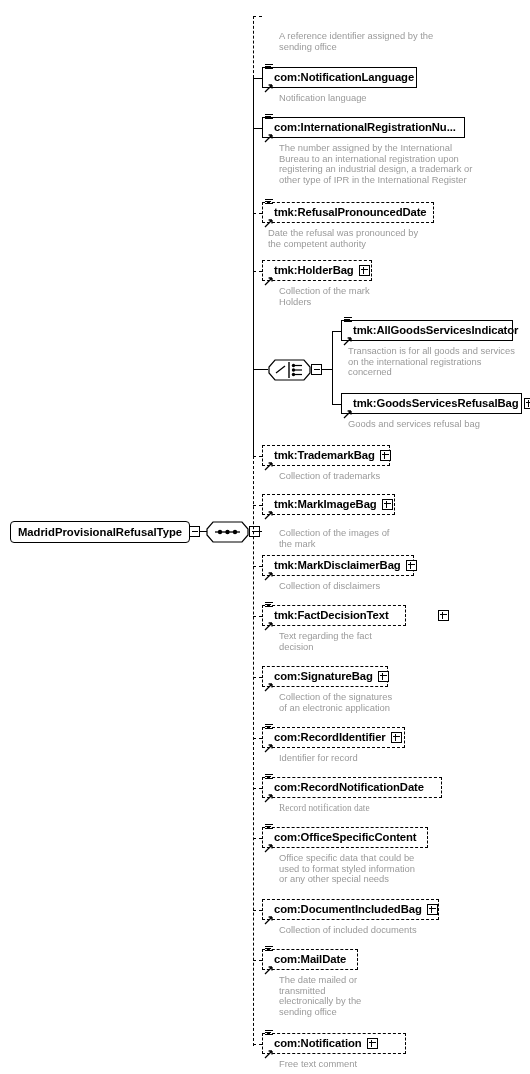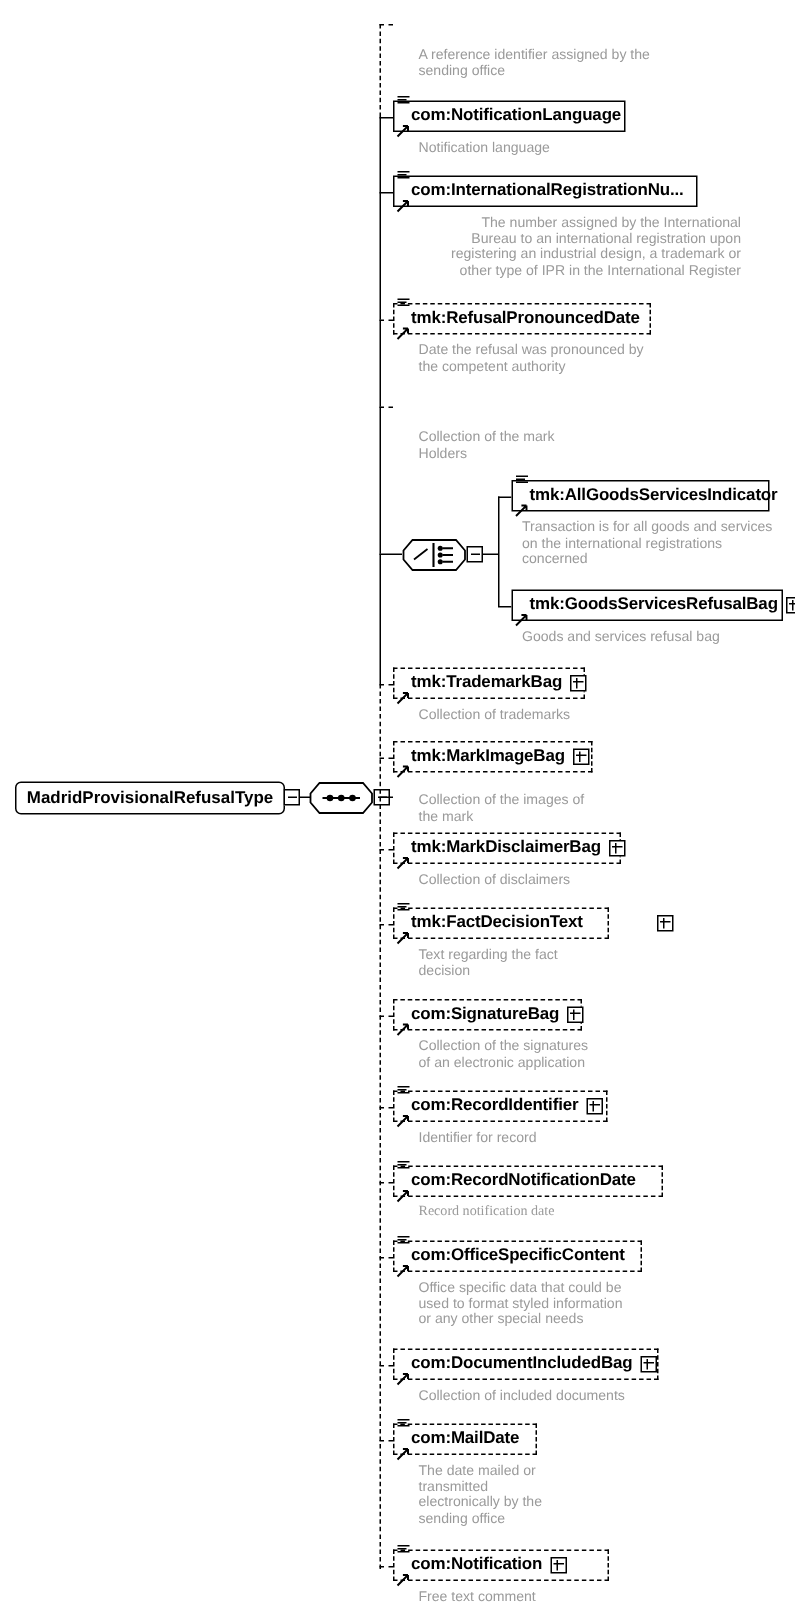--- a/index.html
+++ b/index.html
@@ -126,45 +126,54 @@
         <i></i>
         <i></i>
       </span>
     <span class="g-arr">
       <svg width="9" height="9" viewBox="0 0 9 9">
           <path d="M1 8 L8 1 M8 1 L4.6 1 M8 1 L8 4.4" stroke="#000" stroke-width="1.3" fill="none"></path>
         </svg>
     </span>
     <span class="lbl">com:InternationalRegistrationNu...</span>
   </div>
-  <div class="desc" style="left:279px;top:143px;width:215px;text-align:right;">The number assigned by the International
+  <div class="desc" style="left:279px;top:143px;width:215px;">The number assigned by the International
 Bureau to an international registration upon
 registering an industrial design, a trademark or
 other type of IPR in the International Register</div>
 
   <div class="hline dash" style="left:253px;top:213px;width:9px;"></div>
   <div class="shadow" style="left:266px;top:209px;width:172px;height:21px;"></div>
   <div class="node opt" style="left:262px;top:202px;width:172px;">
     <span class="g-eq">
         <i></i>
         <i></i>
         <i></i>
       </span>
     <span class="g-arr">
       <svg width="9" height="9" viewBox="0 0 9 9">
           <path d="M1 8 L8 1 M8 1 L4.6 1 M8 1 L8 4.4" stroke="#000" stroke-width="1.3" fill="none"></path>
         </svg>
     </span>
     <span class="lbl">tmk:RefusalPronouncedDate</span>
   </div>
-  <div class="desc" style="left:279px;top:228px;width:205px;">Date the refusal was pronounced by
+  <div class="desc" style="left:268px;top:228px;width:205px;">Date the refusal was pronounced by
 the competent authority</div>
 
   <div class="hline dash" style="left:253px;top:271px;width:9px;"></div>
   <div class="shadow" style="left:266px;top:267px;width:110px;height:21px;"></div>
+  <div class="node opt" style="left:262px;top:260px;width:110px;">
+    <span class="g-arr">
+      <svg width="9" height="9" viewBox="0 0 9 9">
+          <path d="M1 8 L8 1 M8 1 L4.6 1 M8 1 L8 4.4" stroke="#000" stroke-width="1.3" fill="none"></path>
+        </svg>
+    </span>
+    <span class="lbl">tmk:HolderBag</span>
+    <span class="plus"></span>
+  </div>
   <div class="desc" style="left:279px;top:286px;width:205px;">Collection of the mark
 Holders</div>
 
   <div class="hline" style="left:253px;top:369px;width:15px;"></div>
   <div class="shadow" style="left:272px;top:365px;width:41px;height:20px;"></div>
   <div class="comp" style="left:268px;top:359px;">
     <svg width="43" height="22" viewBox="0 0 43 22">
       <polygon points="7,1 36,1 42,8 42,14 36,21 7,21 1,14 1,8" fill="#ffffff" stroke="#000000" stroke-width="1.2"></polygon>
       <line x1="8" y1="14" x2="17" y2="7" stroke="#000" stroke-width="1.2"></line>
       <line x1="21" y1="3" x2="21" y2="19" stroke="#000" stroke-width="1.4"></line>

